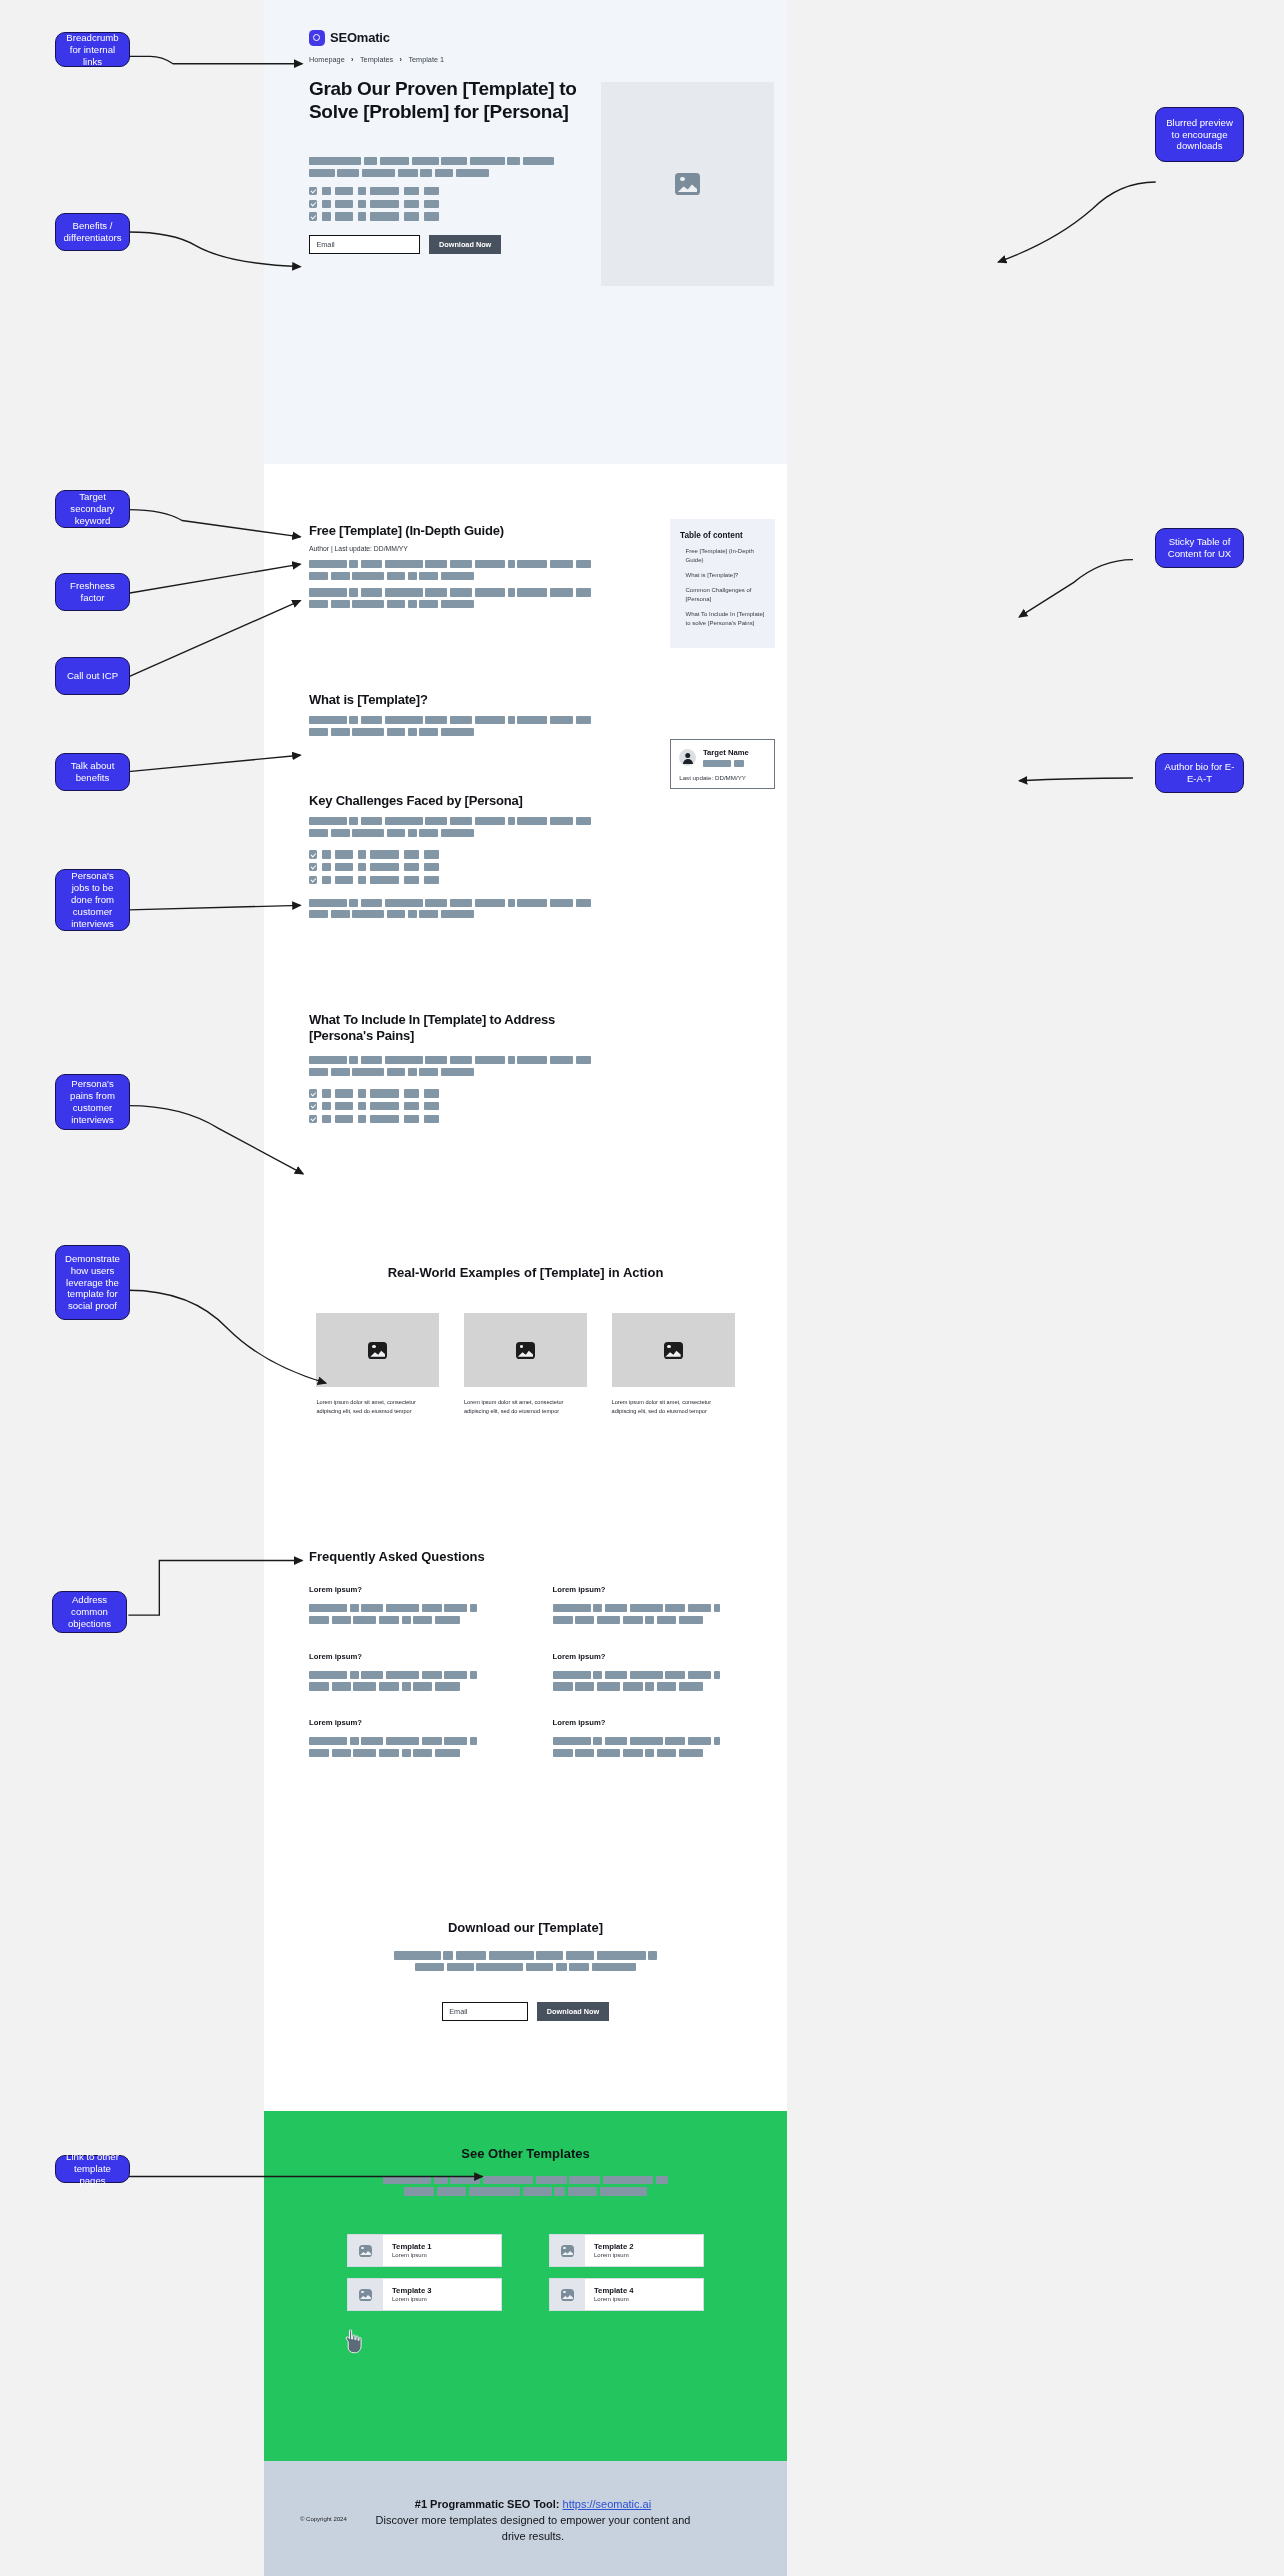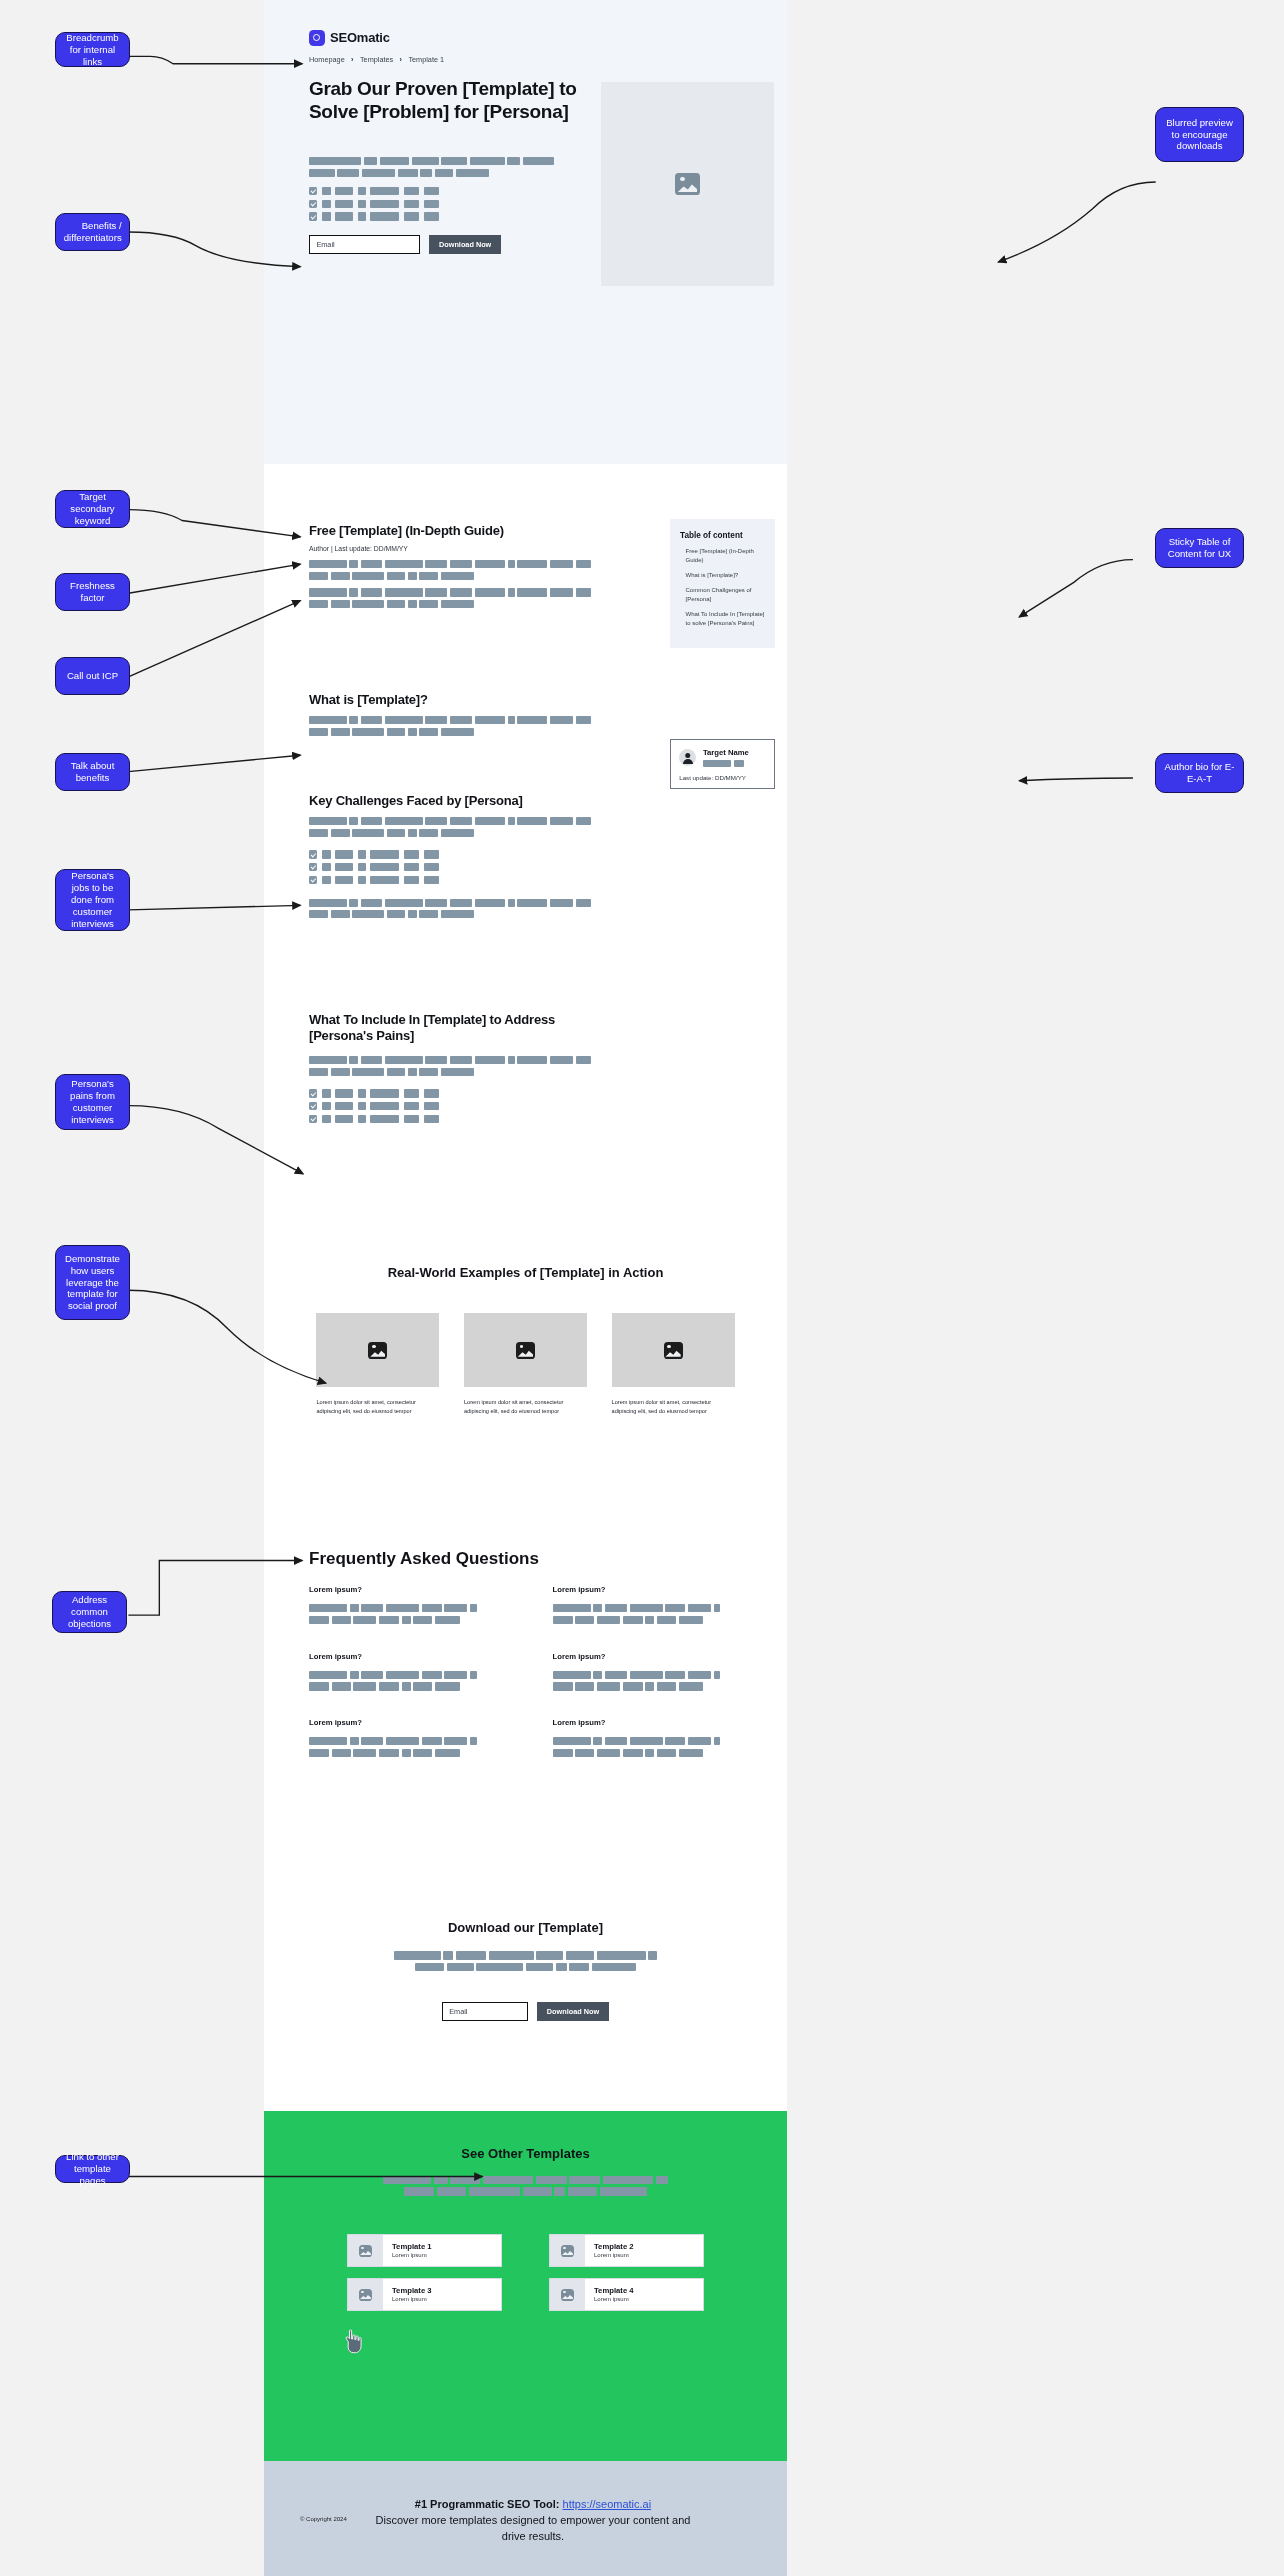--- a/index.html
+++ b/index.html
@@ -81,21 +81,21 @@
   
   .ex-wrap { position:absolute; left:0; top:1265px; width:523px; }
   .ex-title { text-align:center; font-size:13px; font-weight:bold; color:#111318; line-height:1.25; margin:0 auto; width:278px; }
   .ex-grid { display:flex; gap:24.6px; justify-content:center; margin-top:32px; }
   .ex-card { width:123px; }
   .ex-img { width:123px; height:74px; background:#d3d3d3; display:flex; align-items:center; justify-content:center; }
   .ex-cap { font-size:5.6px; color:#22262e; line-height:1.5; margin-top:11px; }
 
   
   .faq-wrap { position:absolute; left:0; top:1549px; width:523px; }
-  .faq-h { position:absolute; left:45px; top:0; font-size:17px; font-weight:bold; color:#111318; }
+  .faq-h { position:absolute; left:45px; top:0; font-size:13px; font-weight:bold; color:#111318; }
   .faq-grid { position:absolute; left:45px; top:36px; width:432px; display:grid; grid-template-columns:1fr 1fr; column-gap:55px; row-gap:24px; }
   .faq-q { font-size:7.7px; font-weight:bold; color:#10131a; margin-bottom:10px; }
 
   
   .cta { position:absolute; left:0; top:1920px; width:523px; text-align:center; }
   .cta h3 { font-size:13px; font-weight:bold; color:#111318; }
   .cta .para-block { margin-top:16.4px; display:flex; flex-direction:column; align-items:center; }
   .cta-form { display:flex; gap:9px; justify-content:center; margin-top:27px; }
   .cta-form .email-in { width:86px; }
 
@@ -739,21 +739,21 @@
     <path d="M141,1418 Q210,1418 250,1460 Q290,1500 358,1520"></path>
     <path d="M141,1775 L175,1775 L175,1715 L332,1715"></path>
     <path d="M141,2392 L530,2392"></path>
     <path d="M1270,200 Q1230,200 1200,230 Q1160,265 1097,288" marker-start=""></path>
     <path d="M1245,615 Q1210,615 1180,640 L1120,678"></path>
     <path d="M1245,855 Q1180,855 1120,858"></path>
   </g>
 </svg>
 
 <div class="note" style="left:55px;  top:32px;  width:75px; height:35px;">Breadcrumb for internal links</div>
-<div class="note" style="left:55px;  top:213px; width:75px; height:38px;text-align:right;">Benefits / differentiators</div>
+<div class="note" style="left:55px;  top:213px; width:75px; height:38px;">Benefits / differentiators</div>
 <div class="note" style="left:55px;  top:490px; width:75px; height:38px;">Target secondary keyword</div>
 <div class="note" style="left:55px;  top:573px; width:75px; height:38px;">Freshness factor</div>
 <div class="note" style="left:55px;  top:657px; width:75px; height:38px;">Call out ICP</div>
 <div class="note" style="left:55px;  top:753px; width:75px; height:38px;">Talk about benefits</div>
 <div class="note" style="left:55px;  top:869px; width:75px; height:62px;">Persona's jobs to be done from customer interviews</div>
 <div class="note" style="left:55px;  top:1074px;width:75px; height:56px;">Persona's pains from customer interviews</div>
 <div class="note" style="left:55px;  top:1245px;width:75px; height:75px;">Demonstrate how users leverage the template for social proof</div>
 <div class="note" style="left:52px;  top:1591px;width:75px; height:42px;">Address common objections</div>
 <div class="note" style="left:55px;  top:2155px;width:75px; height:28px;">Link to other template pages</div>
 

